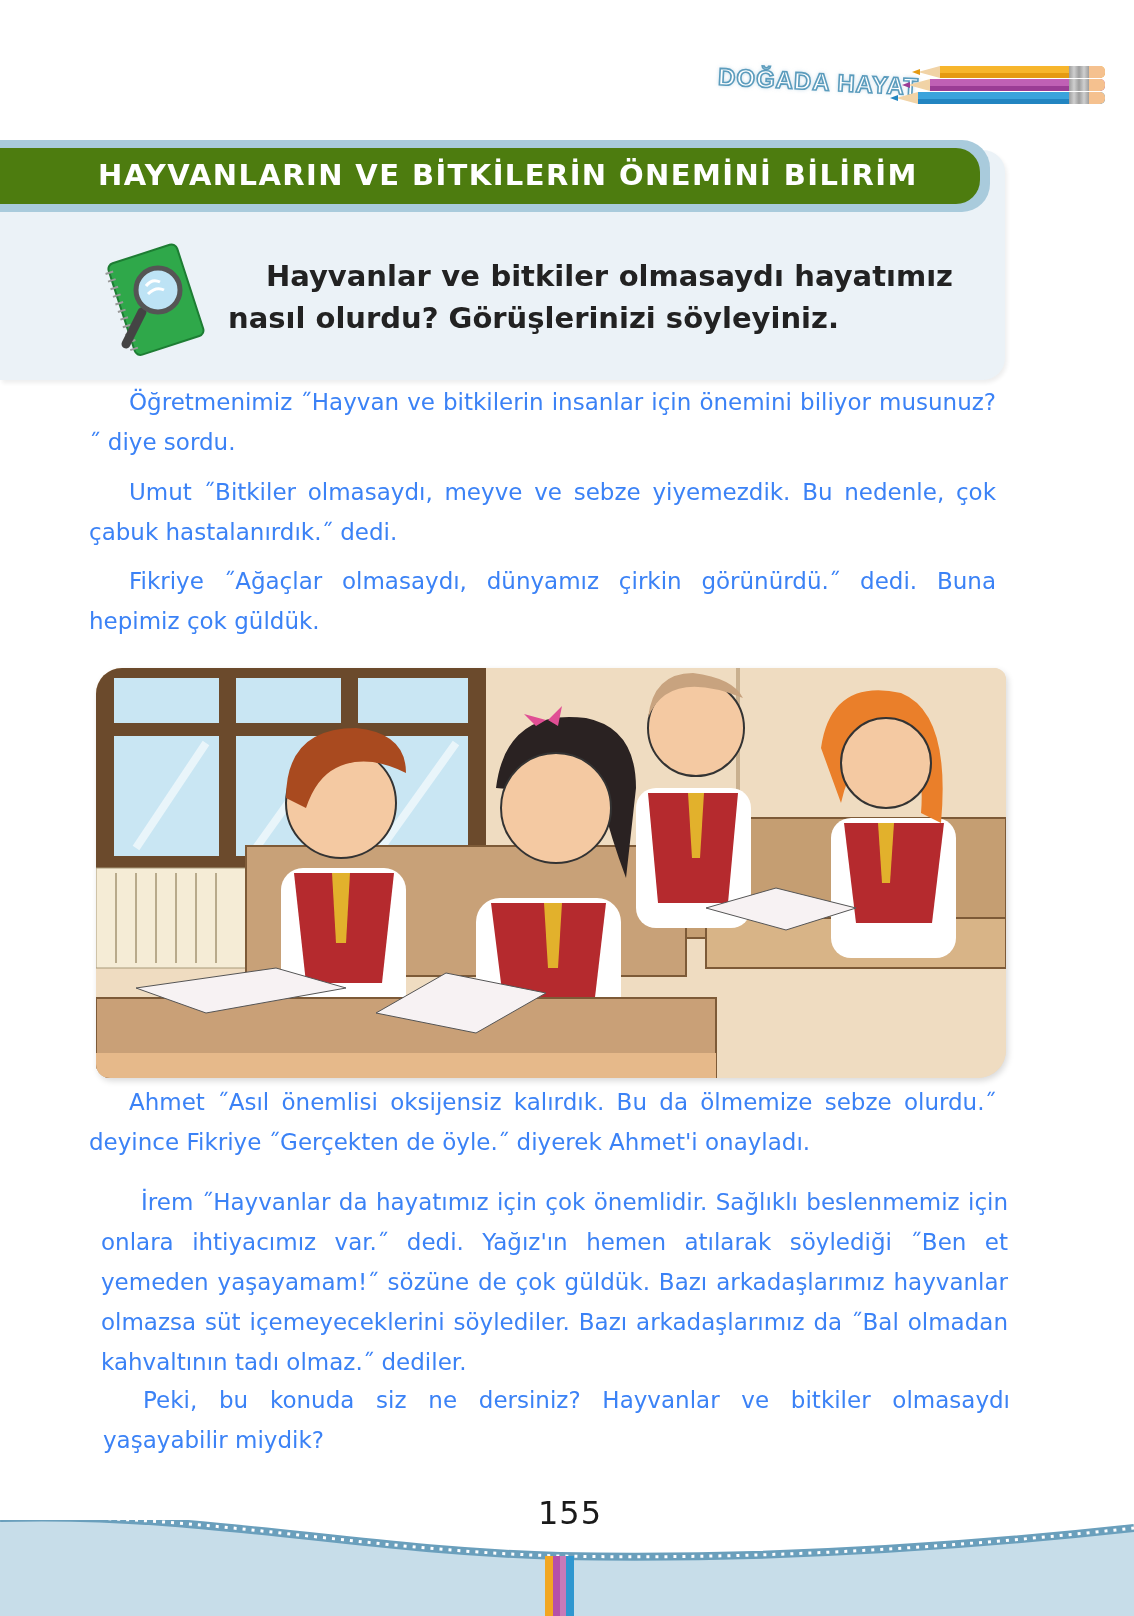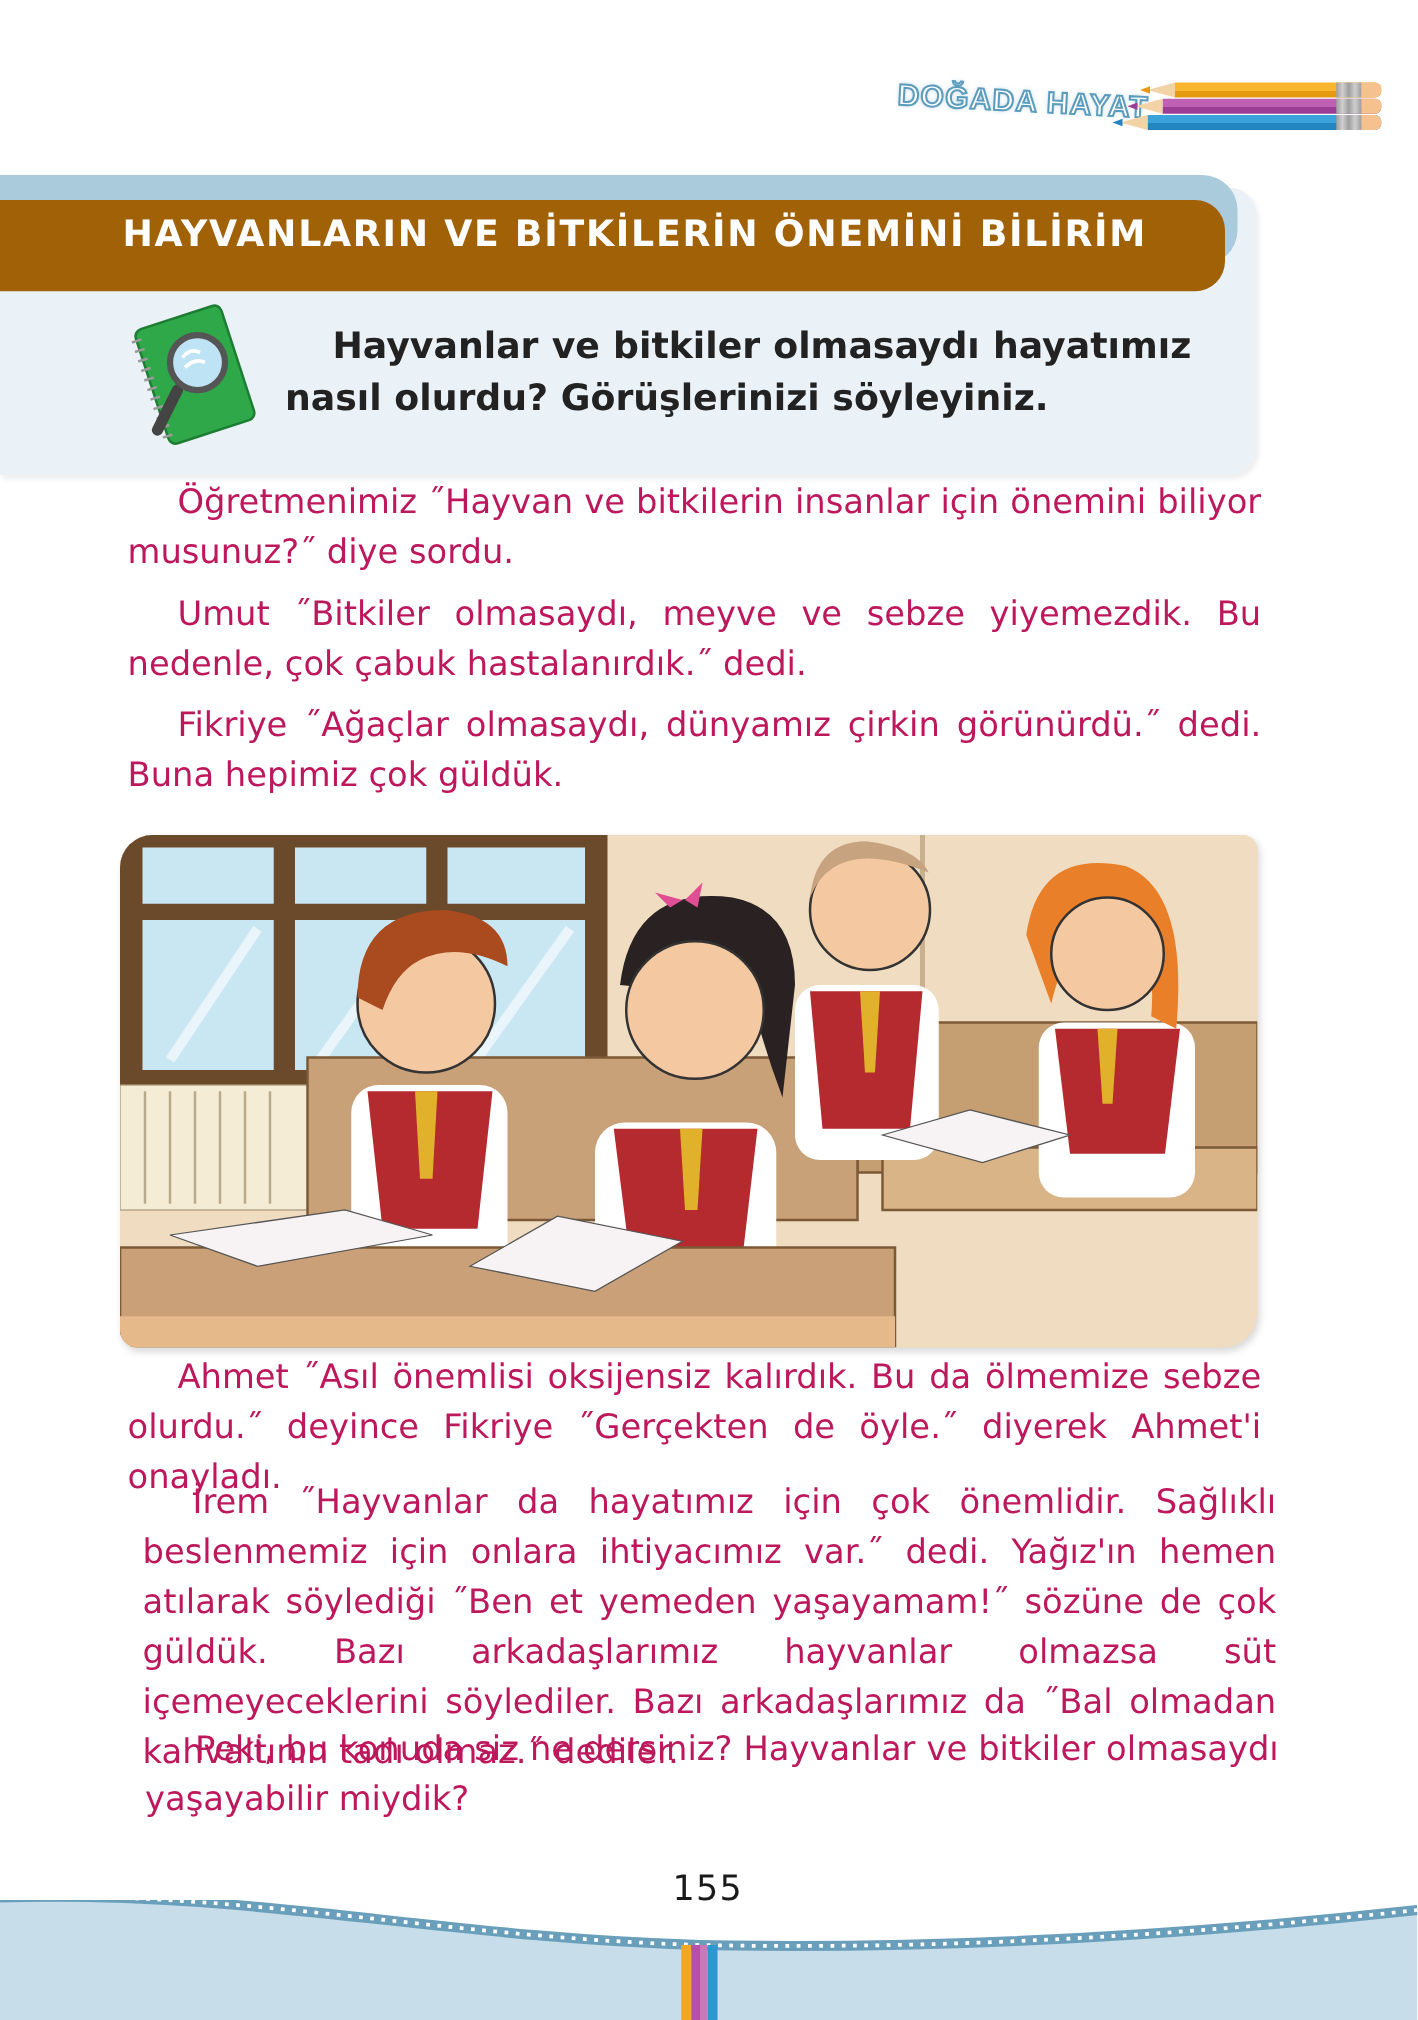--- a/index.html
+++ b/index.html
@@ -28,53 +28,53 @@
   .card {
     position:absolute; left:0; top:150px; width:1005px; height:230px;
     background:#ebf2f7; border-radius:0 22px 22px 0;
     box-shadow:2px 3px 4px rgba(0,0,0,0.07);
   }
   .banner {
     position:absolute; left:0; top:140px; width:990px; height:72px;
     background:#a9cbdc; border-radius:0 28px 28px 0;
   }
   .banner-inner {
-    position:absolute; left:0; top:20px; width:980px; height:73px;
-    background:#a16207; border-radius:0 24px 24px 0;
+    position:absolute; left:0; top:8px; width:980px; height:56px;
+    background:#4d7c0f; border-radius:0 24px 24px 0;
   }
   .banner-title {
     position:absolute; left:98px; top:10px; color:#ffffff;
     font-family:"DejaVu Sans", sans-serif; font-weight:bold; font-size:29px; letter-spacing:1.4px;
     white-space:nowrap;
   }
   .notebook-icon { position:absolute; left:100px; top:240px; width:110px; height:120px; }
   .prompt {
     position:absolute; left:228px; top:255px; width:725px;
     font-size:29px; line-height:42px; font-weight:bold; color:#222;
     text-align:justify; text-align-last:left; text-indent:38px;
   }
 
   
   .para {
-    position:absolute; left:102px; width:907px; font-size:27px; line-height:40px;
-    text-align:justify; text-indent:40px; color:#be185d;
+    position:absolute; left:89px; width:907px; font-size:23px; line-height:40px;
+    text-align:justify; text-indent:40px; color:#3b82f6;
   }
 
   
   .illustration {
     position:absolute; left:96px; top:668px; width:910px; height:410px;
     border-radius:26px 12px 28px 14px; overflow:hidden;
     box-shadow:2px 3px 6px rgba(0,0,0,0.15);
     background:#eed9bd;
   }
 
   
   .footer { position:absolute; left:0; top:1520px; width:1134px; height:96px; }
   .page-number {
-    position:absolute; left:538px; top:1494px; font-size:28px; color:#1a1a1a;
+    position:absolute; left:538px; top:1494px; font-size:32px; color:#1a1a1a;
     font-family:"DejaVu Sans", sans-serif; letter-spacing:1px;
   }
 </style>
 </head>
 <body>
 
 <div class="brand">
   <div class="brand-text">DOĞADA HAYAT</div>
   <div>
     <div class="pencil" style="left:228px; top:4px; width:165px; background:linear-gradient(#f7b62d 0 55%, #e59a12 55%); color:#e59a12;">

